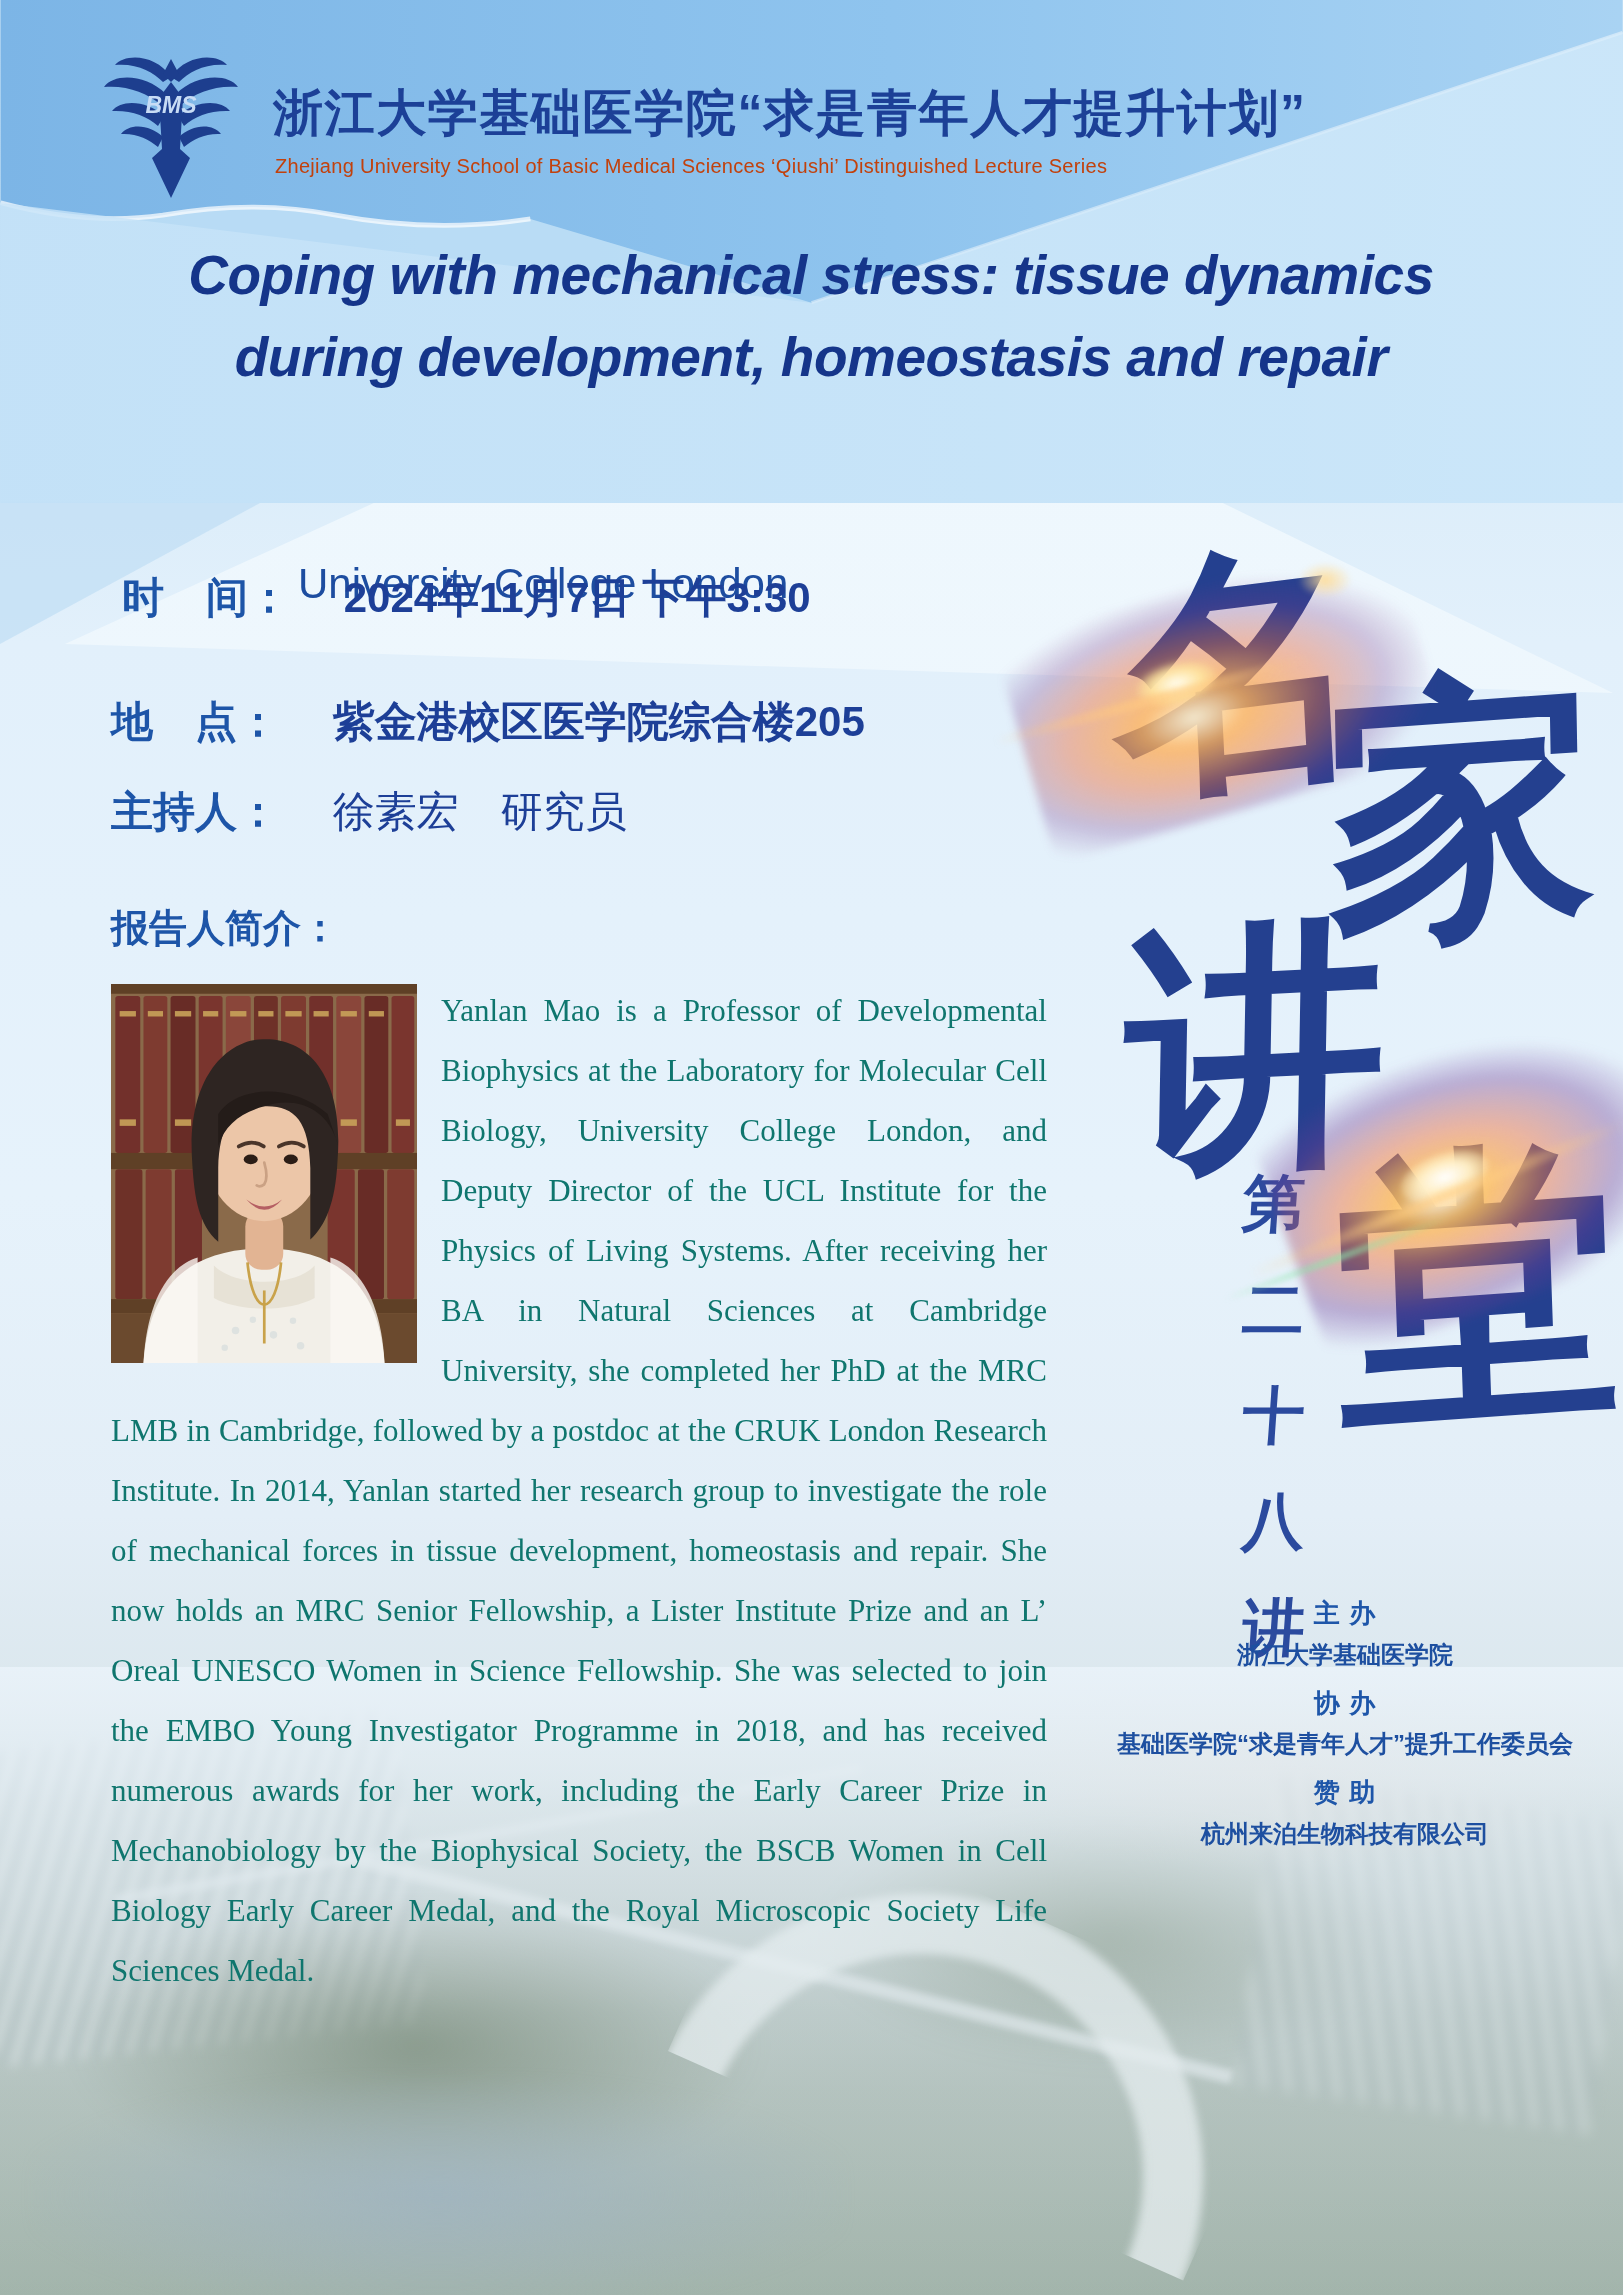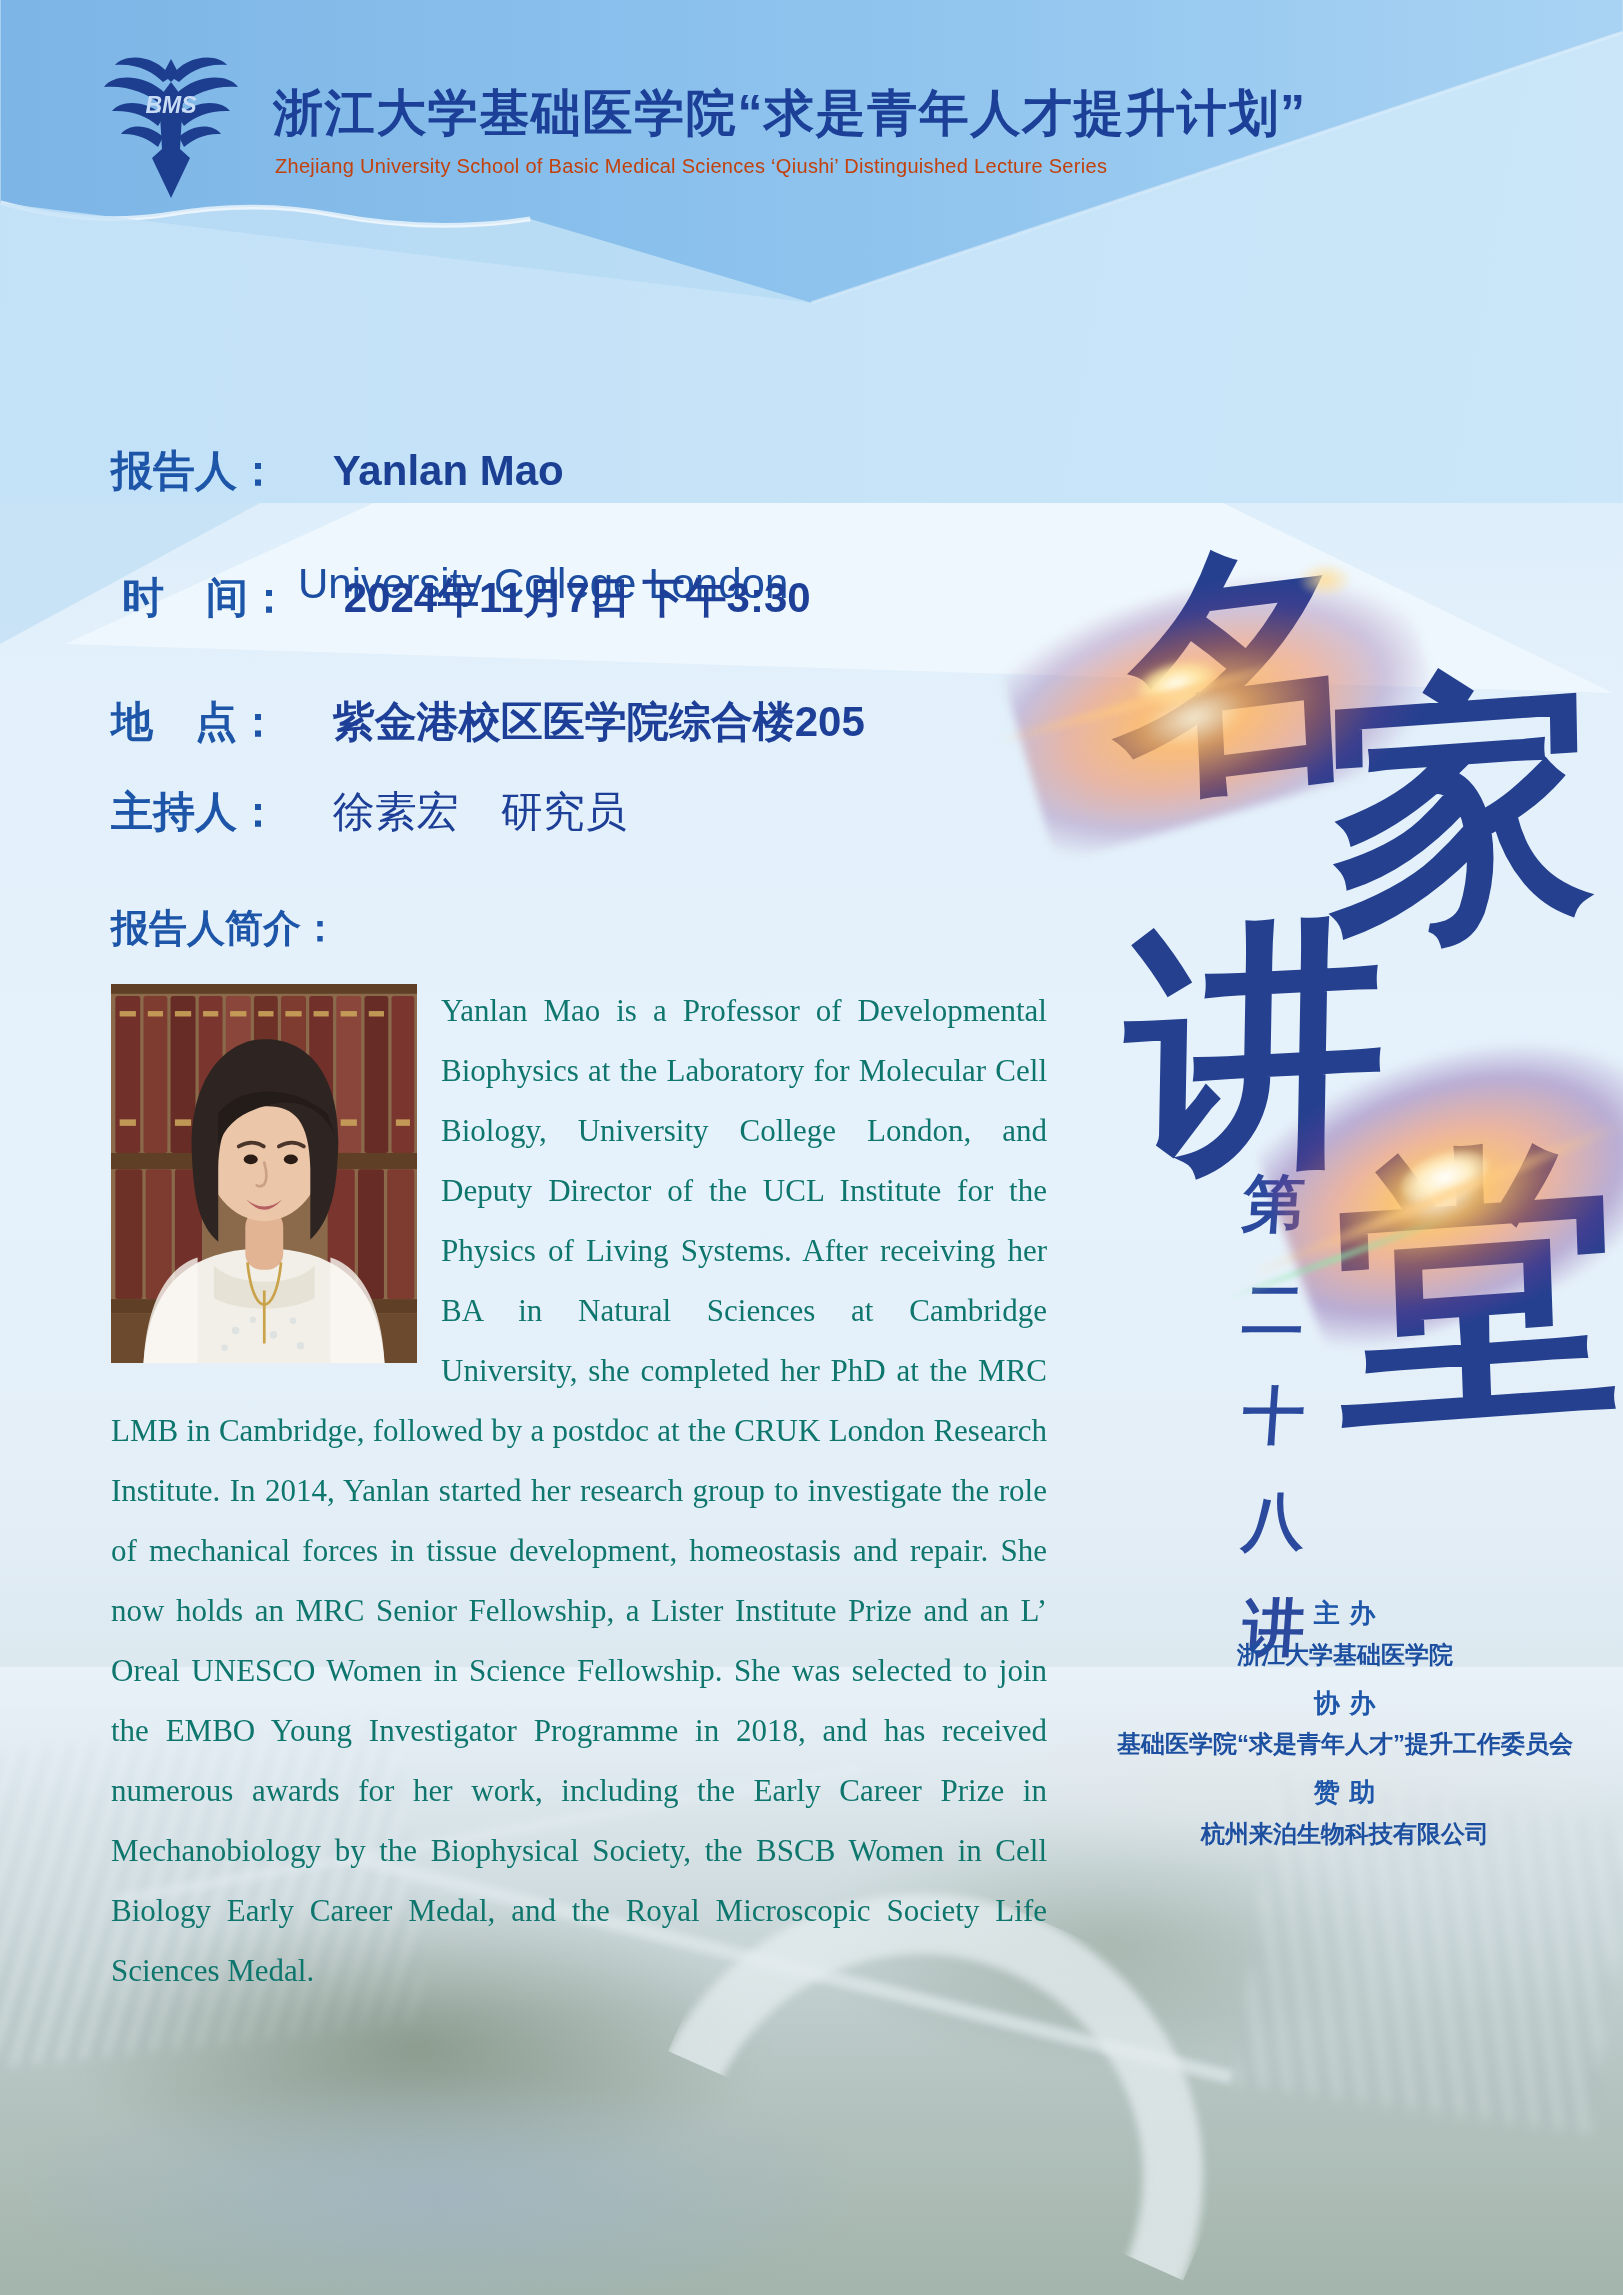--- a/index.html
+++ b/index.html
@@ -166,25 +166,25 @@
       <path d="M164,132 C198,100 250,98 268,122 C230,120 198,132 176,152 Z"></path>
       <path d="M134,174 C108,148 66,146 50,168 C80,166 106,178 124,194 Z"></path>
       <path d="M166,174 C192,148 234,146 250,168 C220,166 194,178 176,194 Z"></path>
       <path d="M150,64 L174,96 L168,198 L188,216 L150,296 L112,216 L132,198 L126,96 Z"></path>
     </g>
     <text x="150" y="126" text-anchor="middle" font-size="46" font-weight="bold" font-family="Liberation Sans, sans-serif" fill="#c8dcf5" font-style="italic">BMS</text>
   </svg>
   <div class="header-cn">浙江大学基础医学院“求是青年人才提升计划”</div>
   <div class="header-en">Zhejiang University School of Basic Medical Sciences ‘Qiushi’ Distinguished Lecture Series</div>
 
-
-  <div class="info-row row-speaker">
-    <span class="info-label">报告人：</span>
-    <span class="info-value name-strong">Yanlan Mao</span>
-  </div>
+  <div class="title">
+    <div>Coping with mechanical stress: tissue dynamics</div>
+    <div>during development, homeostasis and repair</div>
+  </div>
+
   <div class="info-row row-affil">University College London</div>
   <div class="info-row row-time">
     <span class="info-label">时　间：</span>
     <span class="info-value">2024年11月7日 下午3:30</span>
   </div>
   <div class="info-row row-venue">
     <span class="info-label">地　点：</span>
     <span class="info-value">紫金港校区医学院综合楼205</span>
   </div>
   <div class="info-row row-host">

